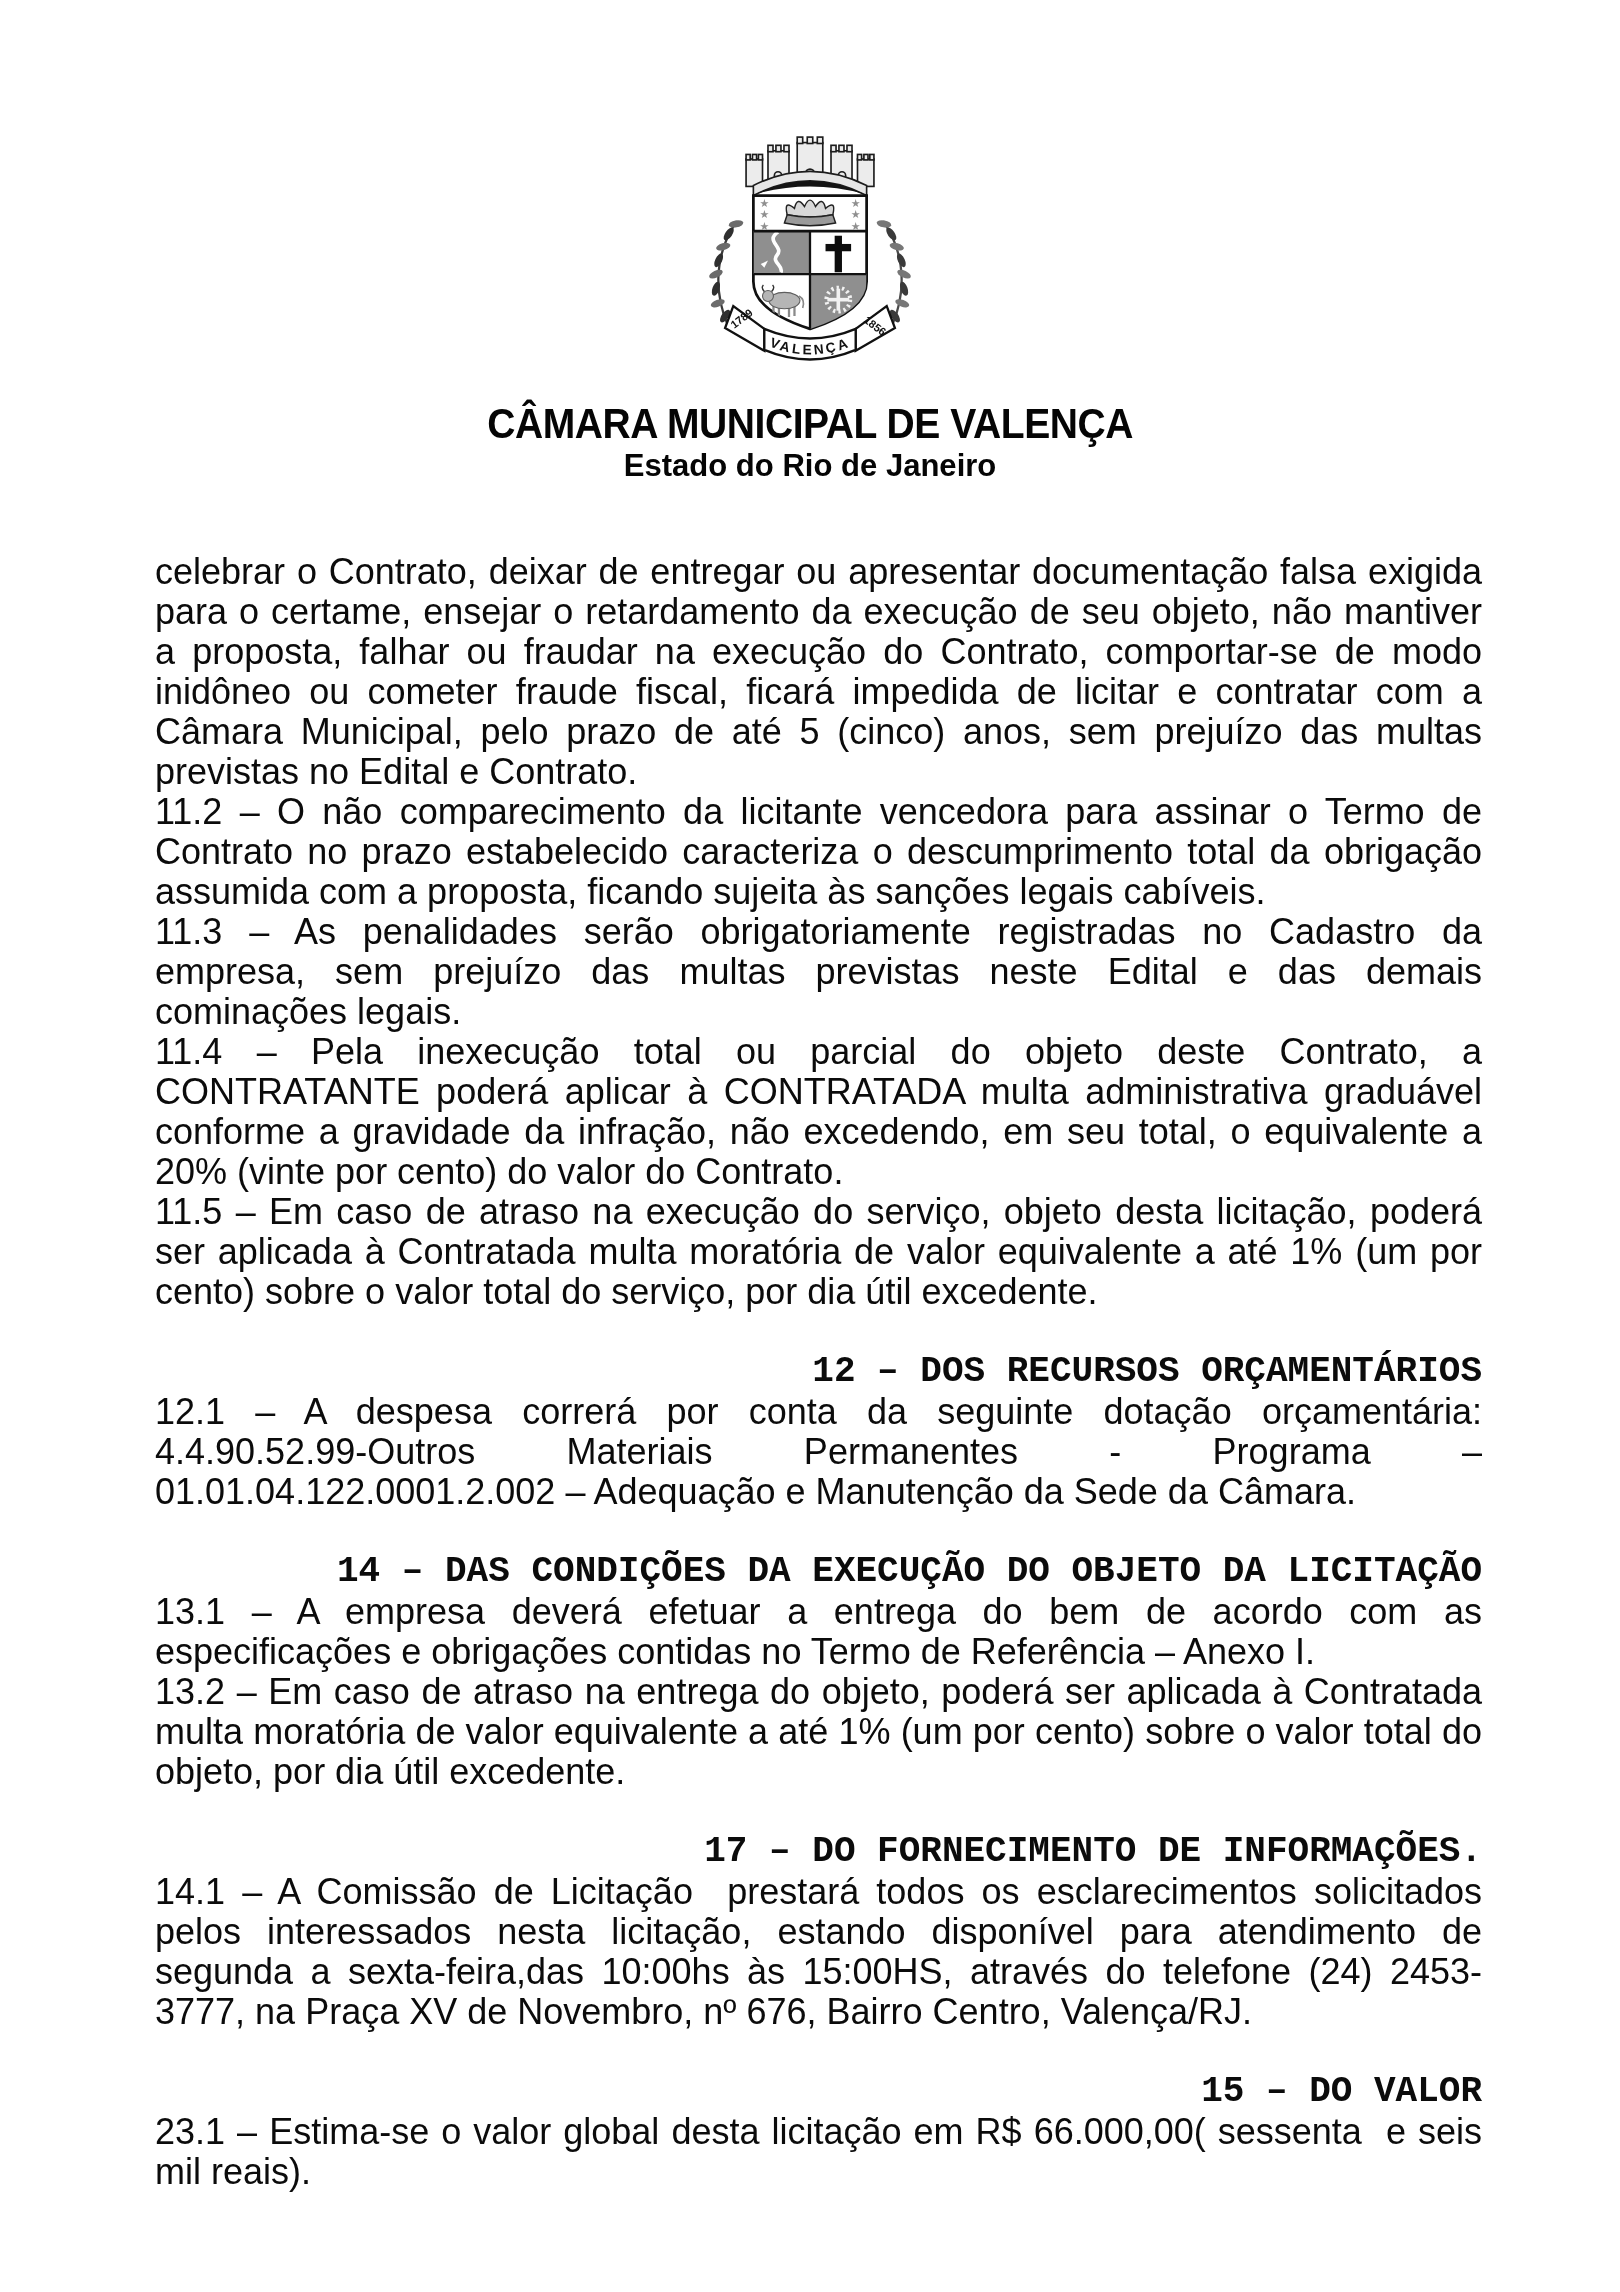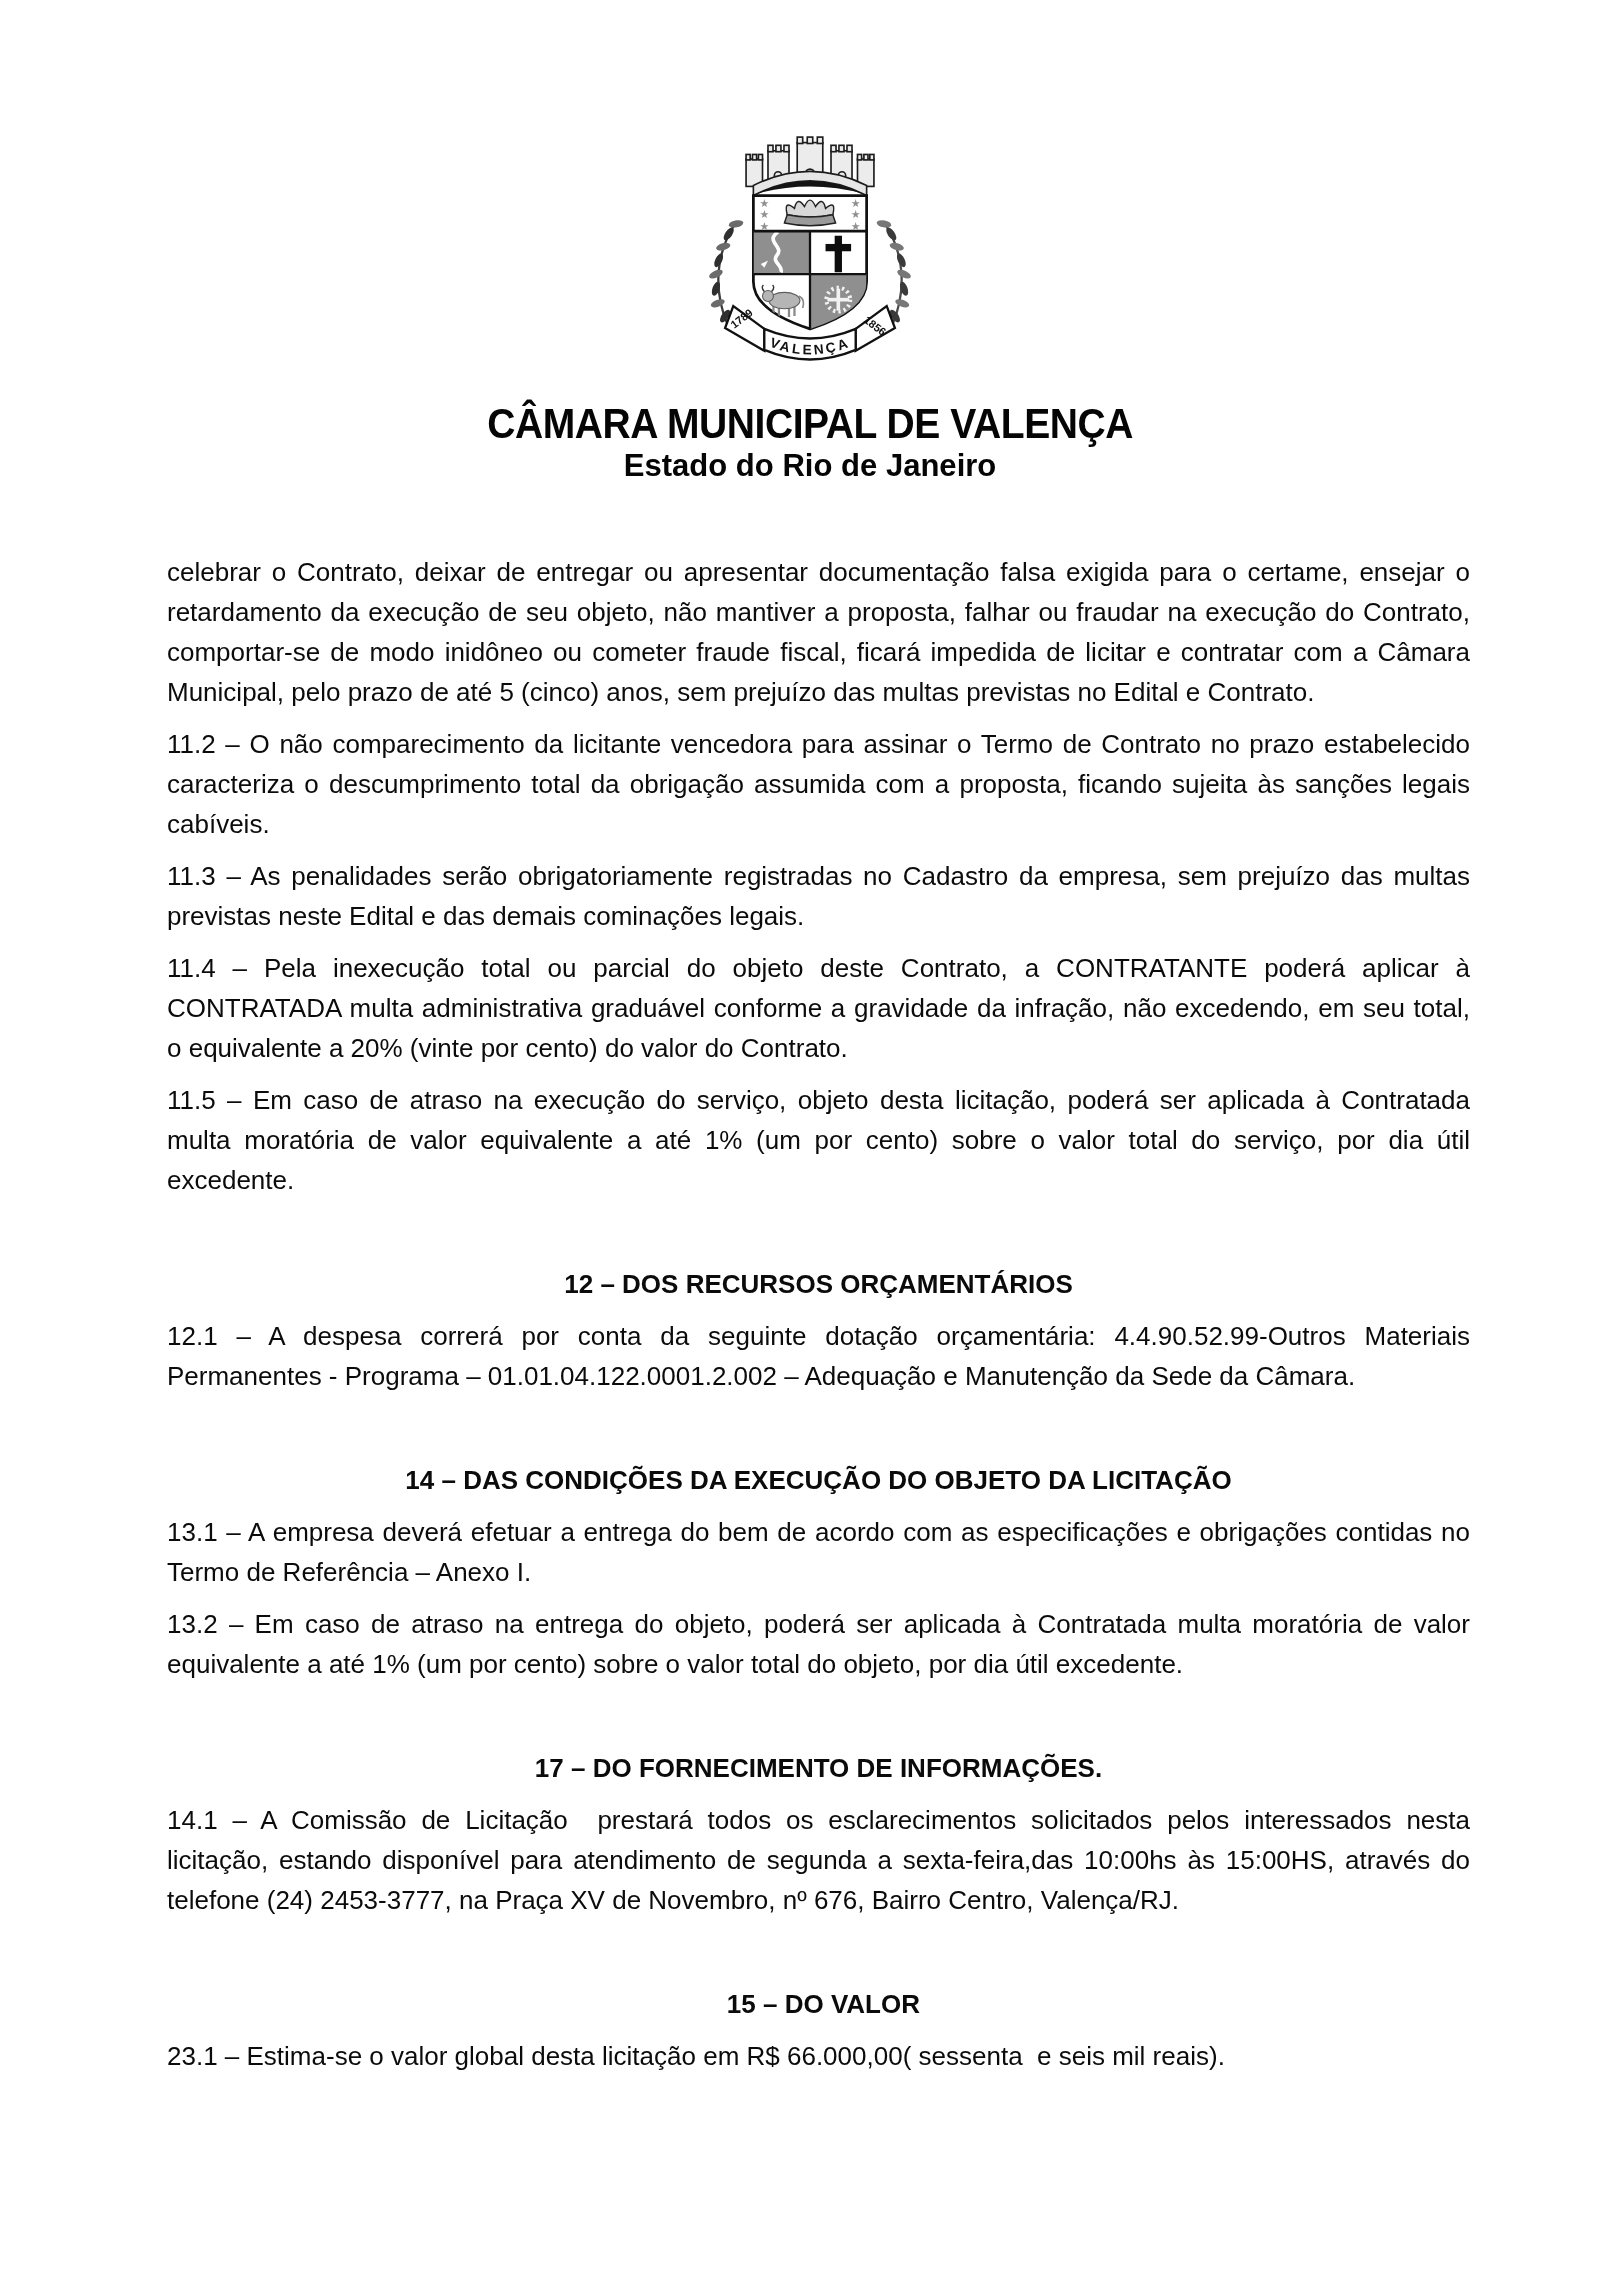--- a/index.html
+++ b/index.html
@@ -20,24 +20,24 @@
     letter-spacing:-0.5px;transform:scaleX(.93);
     white-space:nowrap;color:#050505;
   }
   .org-subtitle{
     margin-top:2px;
     font-weight:700;font-size:32px;line-height:35px;
     transform:scaleX(.97);white-space:nowrap;color:#050505;
   }
   .doc-body{margin:69px 138px 0 155px;}
   .para{
-    margin:12px;font-size:26px;line-height:40px;
+    margin:0;font-size:36px;line-height:40px;
     text-align:justify;color:#0b0b0b;
   }
-  .para.heading{font-weight:700;text-align:center;}
+  .para.heading{font-weight:700;text-align:right;font-family:Liberation Mono, monospace;}
   .para.indent{text-indent:9.8px;}
   .spacer{height:40px;}
   .bold{font-weight:400;}
 </style>
 </head>
 <body>
 
 <div class="page">
 
   <div class="header">

